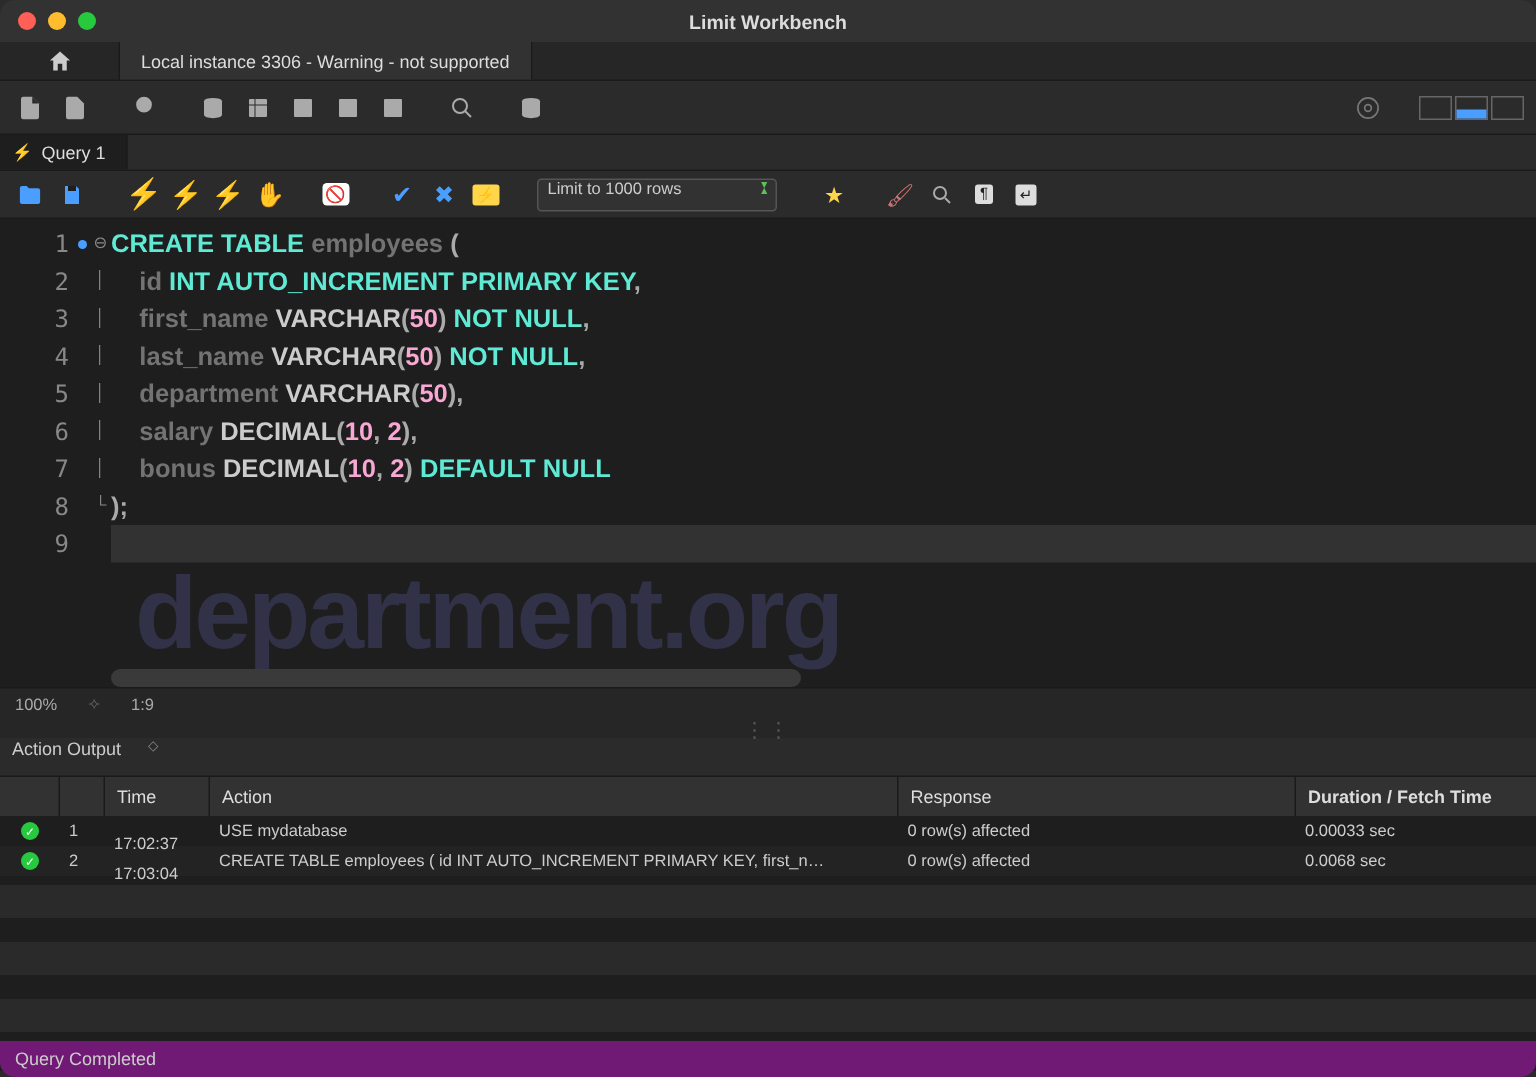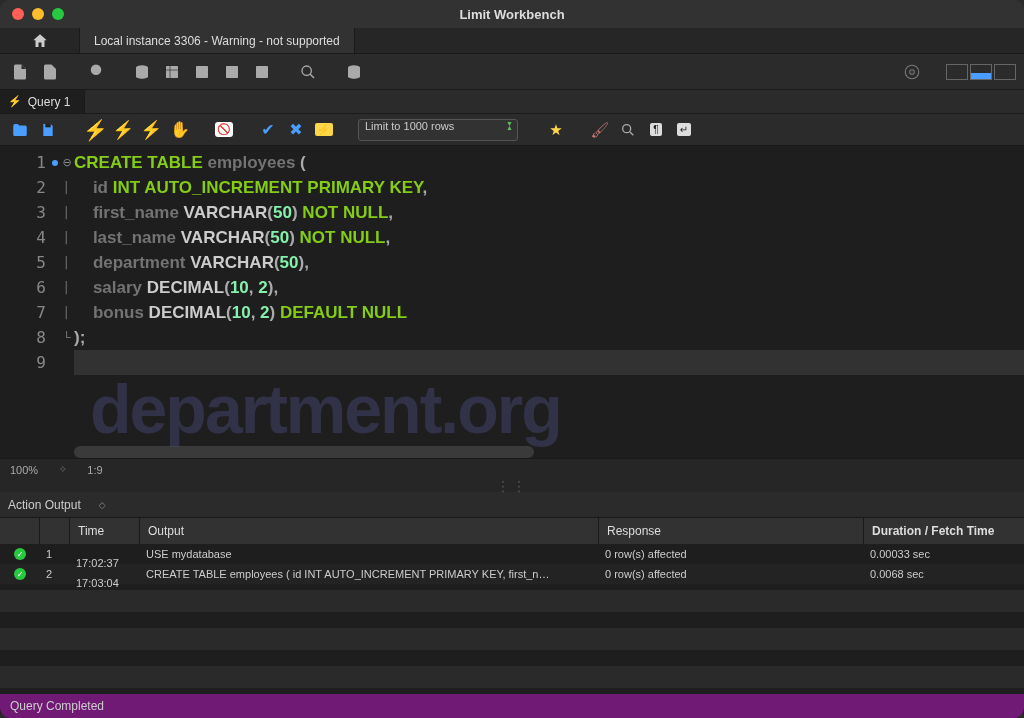--- a/index.html
+++ b/index.html
@@ -24,28 +24,28 @@
 .limitselect { height:22px; background:#323232; border:1px solid #555; color:#ccc; font-size:11px; padding:0 20px 0 6px; border-radius:3px; min-width:160px; position:relative; display:flex; }
 .limitselect::after { content:"▼▲"; position:absolute; right:4px; font-size:7px; color:#5bbf5b; letter-spacing:-3px; writing-mode:vertical-lr; }
 .editor { height:312px; background:#1e1e1e; display:flex; position:relative; overflow:hidden;}
 .gutter { width:60px; background:#1e1e1e; padding-top:4px; text-align:right; }
 .ln { height:25px; line-height:25px; padding-right:14px; color:#888; font-family:"SF Mono",Menlo,monospace; font-size:16px; position:relative; }
 .ln1::after { content:""; position:absolute; right:2px; top:10px; width:6px; height:6px; border-radius:50%; background:#4a9eff; }
 .foldcol { width:14px; padding-top:4px; }
 .fold { height:25px; line-height:25px; color:#888; font-size:11px; text-align:center; }
 .code { flex:1; padding-top:4px; font-family:"SF Mono",Menlo,monospace; font-size:17px; font-weight:600;}
 .cl { height:25px; line-height:25px; white-space:pre; }
-.kw { color:#84cc16; } .id { color:#737373; } .fn { color:#ccc; } .num { color:#86efac; } .pn { color:#aaa; }
+.kw { color:#5eead4; } .id { color:#737373; } .fn { color:#ccc; } .num { color:#f9a8d4; } .pn { color:#aaa; }
 .cl9 { background:#323232; }
 .wm { position:absolute; bottom:10px; left:90px; font-size:68px; font-weight:700; color:#3a3a5a; opacity:0.7; pointer-events:none; letter-spacing:-2px;}
 .hscroll { position:absolute; bottom:0; left:74px; right:490px; height:12px; background:#555; border-radius:6px; opacity:0.5;}
 .statusbar { height:22px; background:#262626; display:flex; align-items:center; padding:0 10px; gap:20px; font-size:11px; color:#aaa; border-top:1px solid #1a1a1a; }
 .divider { height:12px; background:#262626; display:flex; align-items:center; justify-content:center; cursor:row-resize;}
 .grip { color:#555; font-size:14px; letter-spacing:2px;}
-.outputhdr { height:26px; background:#2b2b2b; display:flex; align-items:center; padding:0 8px; font-size:12px; border-bottom:1px solid #1a1a1a;}
+.outputhdr { height:26px; background:#2b2b2b; display:flex; padding:0 8px; font-size:12px; border-bottom:1px solid #1a1a1a;}
 .outputhdr select, .outsel { background:transparent; border:none; color:#ccc; font-size:12px; }
 .outcols { height:26px; background:#323232; display:flex; align-items:center; font-size:12px; color:#ddd; }
 .oc { padding:0 8px; border-right:1px solid #1a1a1a; height:100%; display:flex; align-items:center; }
 .oc0{width:40px;} .oc1{width:30px;} .oc2{width:70px;} .oc3{flex:1;} .oc4{width:265px;} .oc5{width:160px; border-right:none;font-weight:bold;}
 .outrows { height:170px; background:#1e1e1e; overflow-y:auto;}
 .orow { height:20px; display:flex; align-items:center; font-size:11px; color:#ccc; }
 .orow:nth-child(even){ background:#232323; }
 .orow.blank{ background:#2a2a2a; height:22px; margin-top:6px;}
 .oc0i{width:40px; display:flex; align-items:center; justify-content:center; gap:3px;}
 .oc1i{width:30px; padding:0 6px;}
@@ -288,21 +288,21 @@
 
 <div class="outputhdr">
   <span class="outsel">Action Output</span>
   <span style="margin-left:18px;color:#888;font-size:9px;">◇</span>
 </div>
 
 <div class="outcols">
   <div class="oc oc0"></div>
   <div class="oc oc1"></div>
   <div class="oc oc2">Time</div>
-  <div class="oc oc3">Output</div>
+  <div class="oc oc3">Action</div>
   <div class="oc oc4">Response</div>
   <div class="oc oc5">Duration / Fetch Time</div>
 </div>
 
 <div class="outrows">
   <div class="orow">
     <div class="oc0i">
         <span class="ok">✓</span>
       </div>
     <div class="oc1i">1</div>

